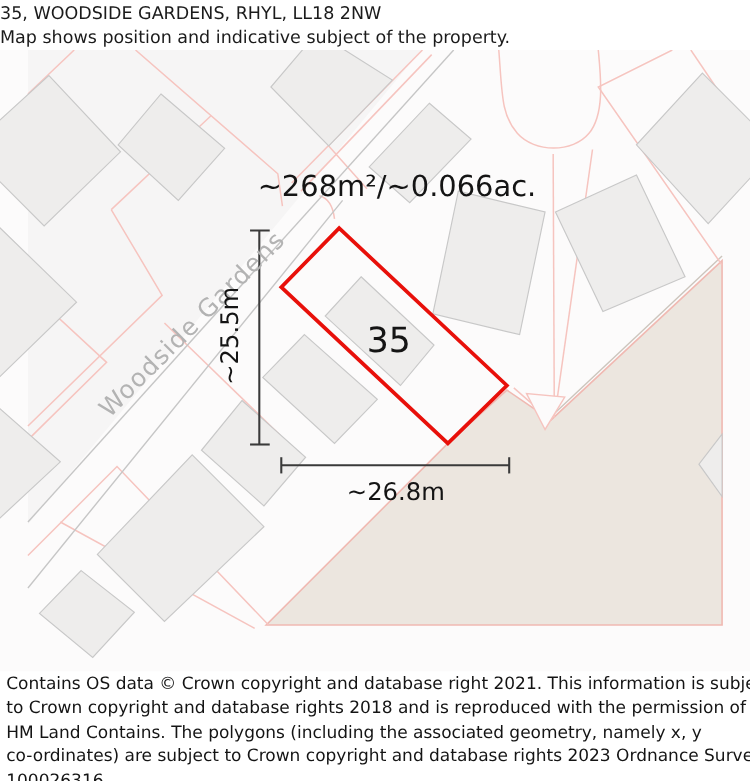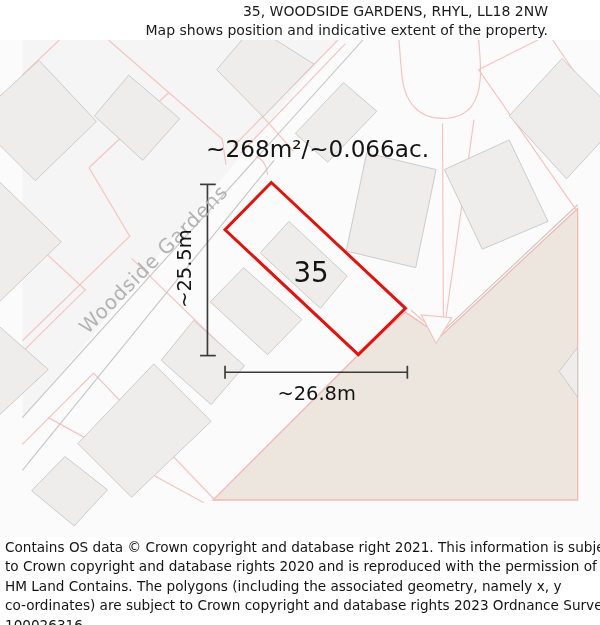--- a/index.html
+++ b/index.html
@@ -1,33 +1,33 @@
 <!DOCTYPE html>
 <html><head>
 <meta charset="utf-8">
 <style>
   html,body{margin:0;padding:0;background:#ffffff;}
   body{width:600px;height:625px;position:relative;overflow:hidden;
        font-family:"DejaVu Sans","Liberation Sans",sans-serif;color:#1b1b1b;}
-  .header{position:absolute;top:2px;left:0;width:548px;text-align:right;line-height:19px;}
+  .header{position:absolute;top:2px;left:0;width:548px;text-align:left;line-height:19px;}
   .header .title{font-size:14px;}
   .header .subtitle{font-size:14px;}
   .map-wrap{position:absolute;top:40px;left:0;width:600px;height:497px;background:#fcfbfb;}
   svg{display:block;}
   .footer{position:absolute;top:538px;left:5px;width:594px;font-size:13.6px;
           line-height:19.4px;color:#141414;}
   .footer div{white-space:nowrap;}
   text{font-family:"DejaVu Sans","Liberation Sans",sans-serif;}
 </style>
 </head>
 <body>
 
 <div class="header">
   <div class="title">35, WOODSIDE GARDENS, RHYL, LL18 2NW</div>
-  <div class="subtitle">Map shows position and indicative extent of the property.</div>
+  <div class="subtitle">Map shows position and indicative subject of the property.</div>
 </div>
 
 <div class="map-wrap">
 <svg width="600" height="497" viewBox="0 40 600 537">
 
   <polygon points="0,40 340,40 0,450" fill="#f6f5f5"></polygon>
 
   <polygon points="600,222 452,360 414,334 363,380 206,537 600,537" stroke-width="1.4" stroke="#f0b9b2" fill="#ece6df"></polygon>
   <line x1="600" y1="218" x2="452" y2="357" stroke="#ccc5bd" stroke-width="1.2"></line>
 
@@ -97,17 +97,17 @@
   <text x="312" y="301" font-size="30" text-anchor="middle" fill="#141414">35</text>
 
   <text x="182" y="287" font-size="21" text-anchor="middle" transform="rotate(-90 182 287)" fill="#141414">~25.5m</text>
 
   <text x="318" y="429" font-size="21" text-anchor="middle" fill="#141414">~26.8m</text>
 </svg>
 </div>
 
 <div class="footer">
   <div>Contains OS data © Crown copyright and database right 2021. This information is subject</div>
-  <div>to Crown copyright and database rights 2020 and is reproduced with the permission of</div>
+  <div>to Crown copyright and database rights 2018 and is reproduced with the permission of</div>
   <div>HM Land Contains. The polygons (including the associated geometry, namely x, y</div>
   <div>co-ordinates) are subject to Crown copyright and database rights 2023 Ordnance Survey</div>
   <div>100026316.</div>
 </div>
 
 </body></html>

